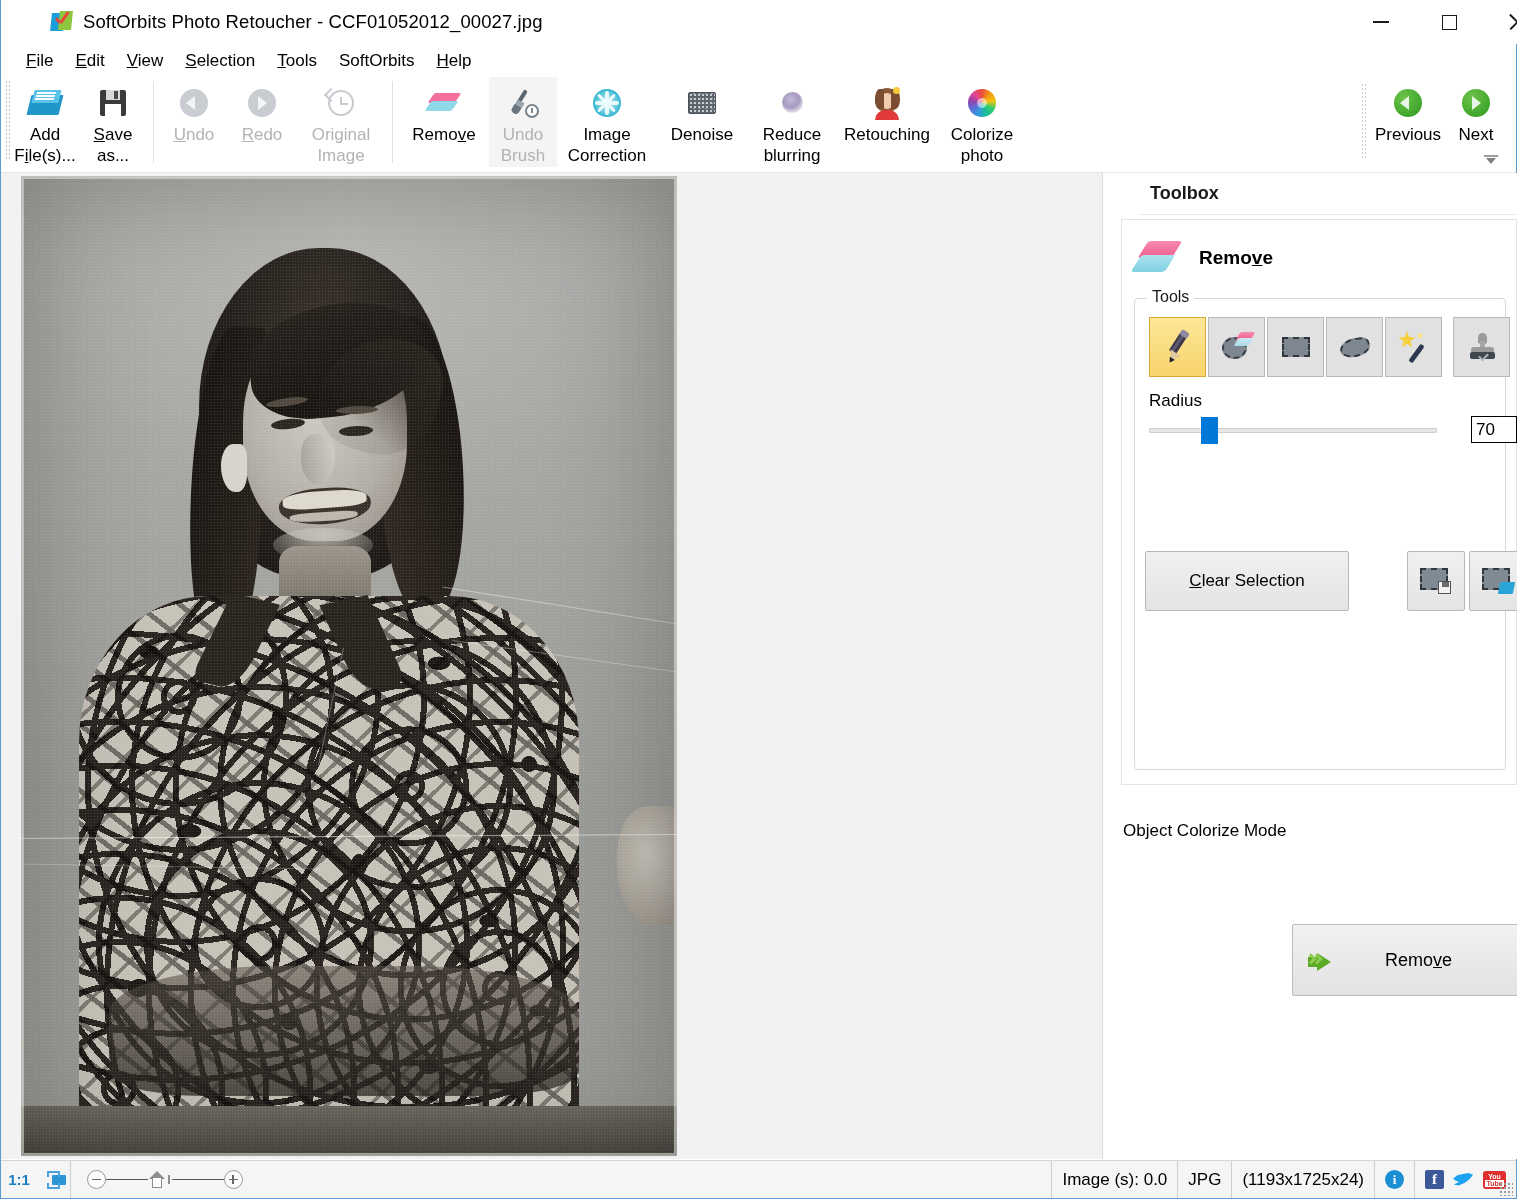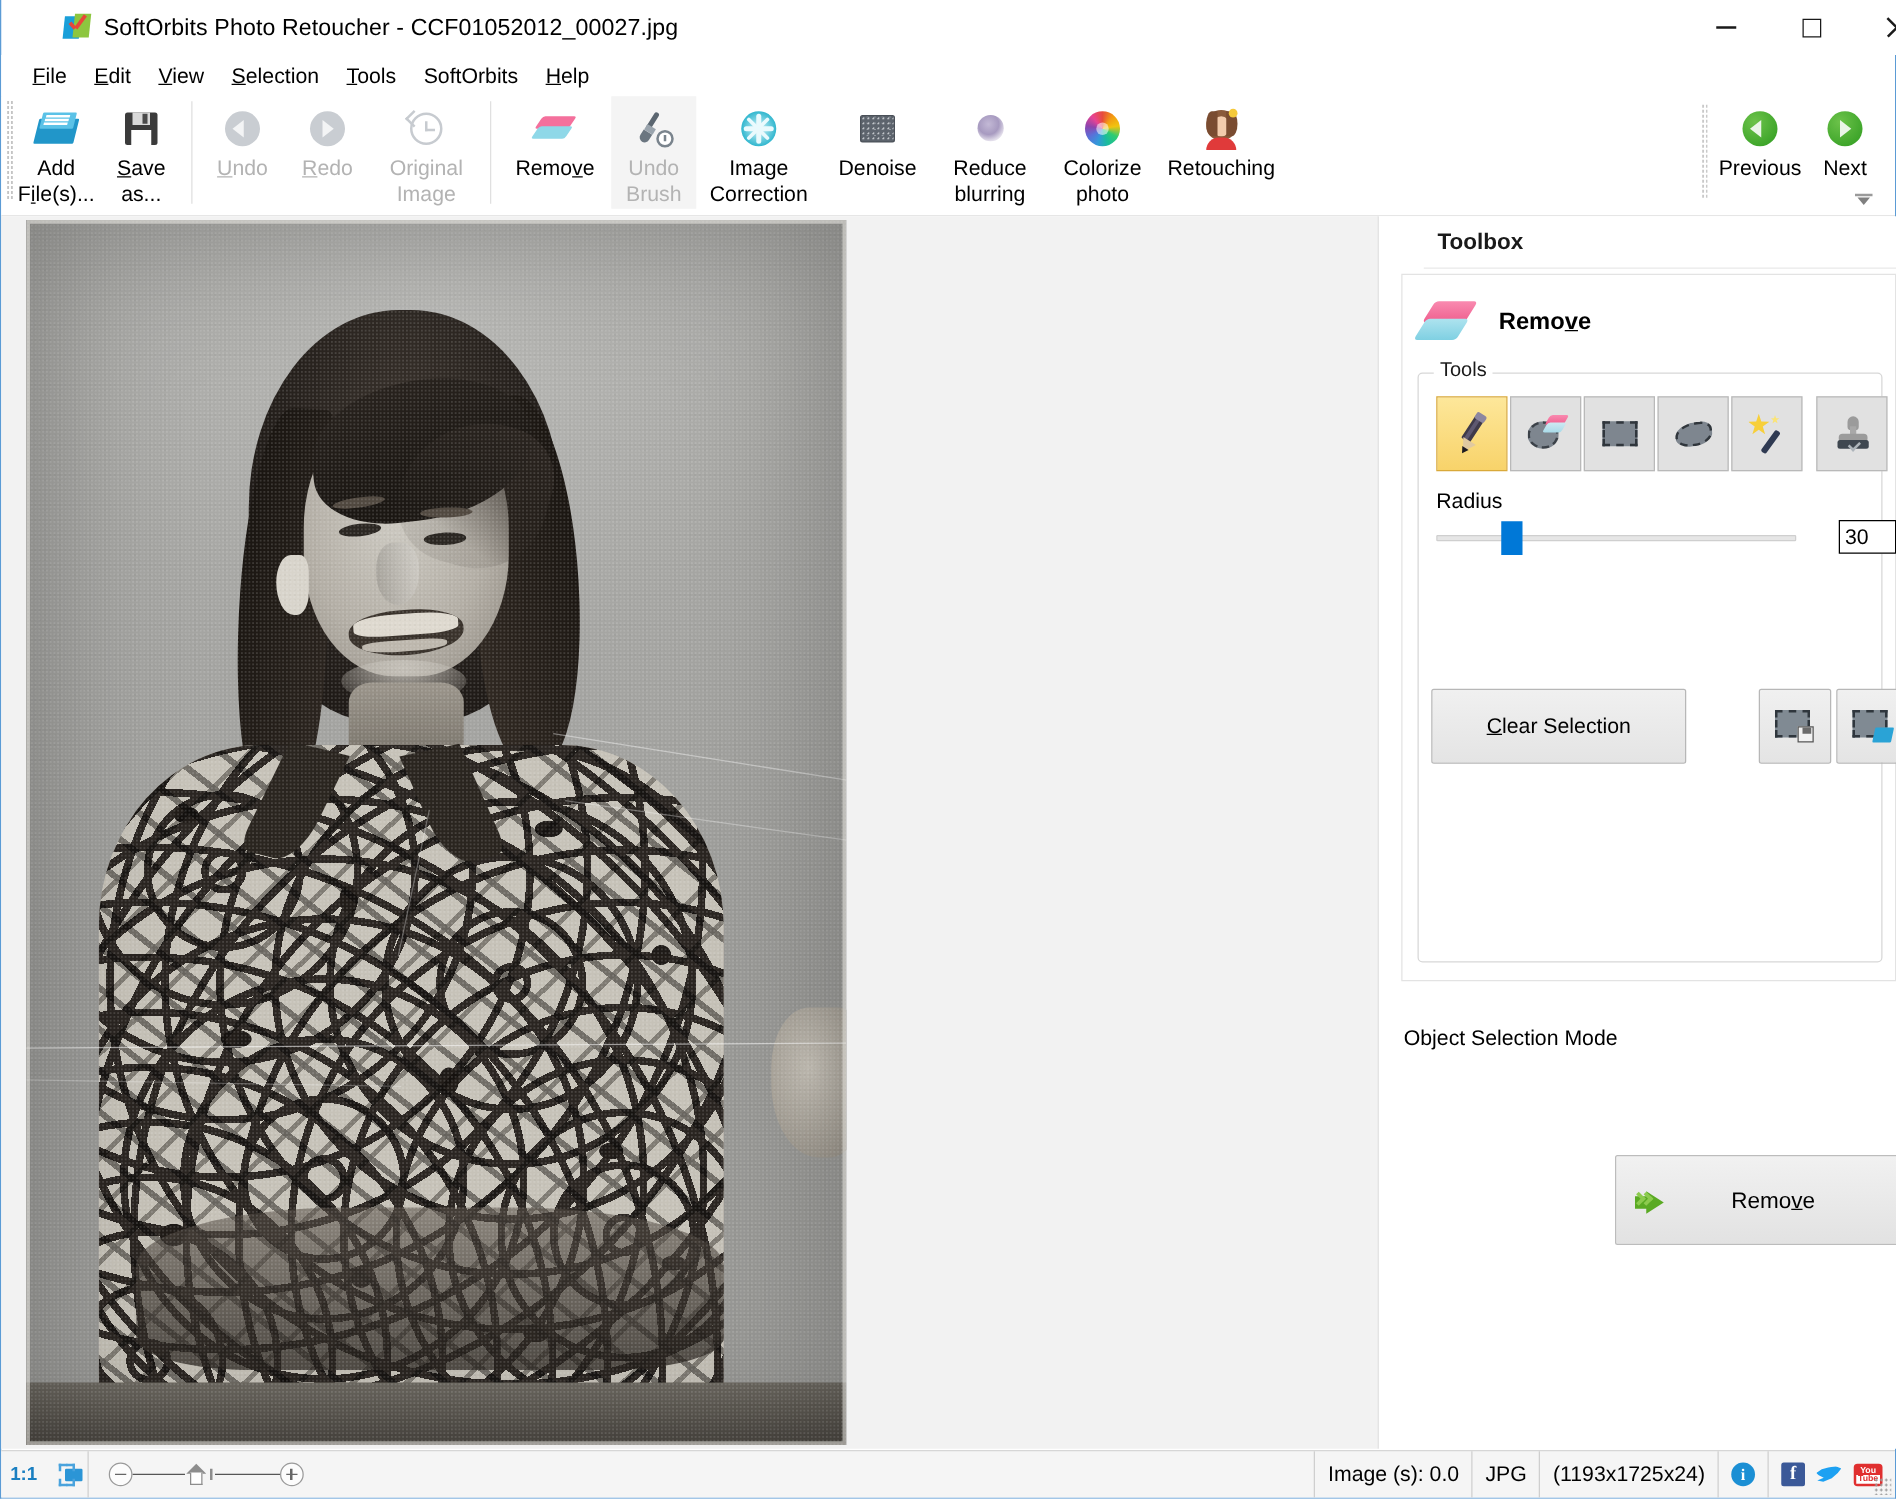--- a/index.html
+++ b/index.html
@@ -714,38 +714,38 @@
       </div>
 
       <div class="tb-btn tb-wide">
         <div class="ico ic-blur">
             <div class="b"></div>
           </div>
         <div class="lbl">Reduce</div>
         <div class="lbl">blurring</div>
       </div>
 
-      <div class="tb-btn tb-wide">
-        <div class="ico ic-colorize">
-            <div class="wheel"></div>
-          </div>
-        <div class="lbl">Colorize</div>
-        <div class="lbl">photo</div>
-      </div>
-
       <div class="tb-btn tb-xwide">
         <div class="ico ic-retouch">
           <div class="hair"></div>
             <div class="face"></div>
             <div class="hl"></div>
             <div class="hr"></div>
             <div class="body"></div>
             <div class="flw"></div>
         </div>
         <div class="lbl">Retouching</div>
+      </div>
+
+      <div class="tb-btn tb-wide">
+        <div class="ico ic-colorize">
+            <div class="wheel"></div>
+          </div>
+        <div class="lbl">Colorize</div>
+        <div class="lbl">photo</div>
       </div>
 
       <div class="tb-overflow">
         <div class="bar"></div>
           <div class="tri"></div>
       </div>
 
       <div class="tb-right-dots"></div>
       <div class="tb-right">
         <div class="tb-btn">
@@ -872,39 +872,39 @@
                 <div class="base"></div>
             </div>
           </div>
         </div>
 
         <div class="radius-label">Radius</div>
         <div class="slider-wrap">
           <div class="slider-track"></div>
           <div class="slider-thumb" style="left: 52px;"></div>
         </div>
-        <div class="radius-box">30</div>
+        <div class="radius-box">70</div>
 
         <div class="clear-btn"><u>C</u>lear Selection</div>
         <div class="sel-io sel-save">
           <div class="sio">
               <div class="marq"></div>
               <div class="disk"></div>
             </div>
         </div>
         <div class="sel-io sel-load">
           <div class="sio">
               <div class="marq"></div>
               <div class="fold"></div>
             </div>
         </div>
       </div>
     </div>
 
-    <div class="orm-label">Object Selection Mode</div>
+    <div class="orm-label">Object Colorize Mode</div>
 
     <div class="remove-btn">
       <div class="garrow">
         <div class="bar"></div>
           <div class="sh"></div>
           <div class="c1"></div>
           <div class="c2"></div>
       </div>
       <span>Remo<u>v</u>e</span>
     </div>

